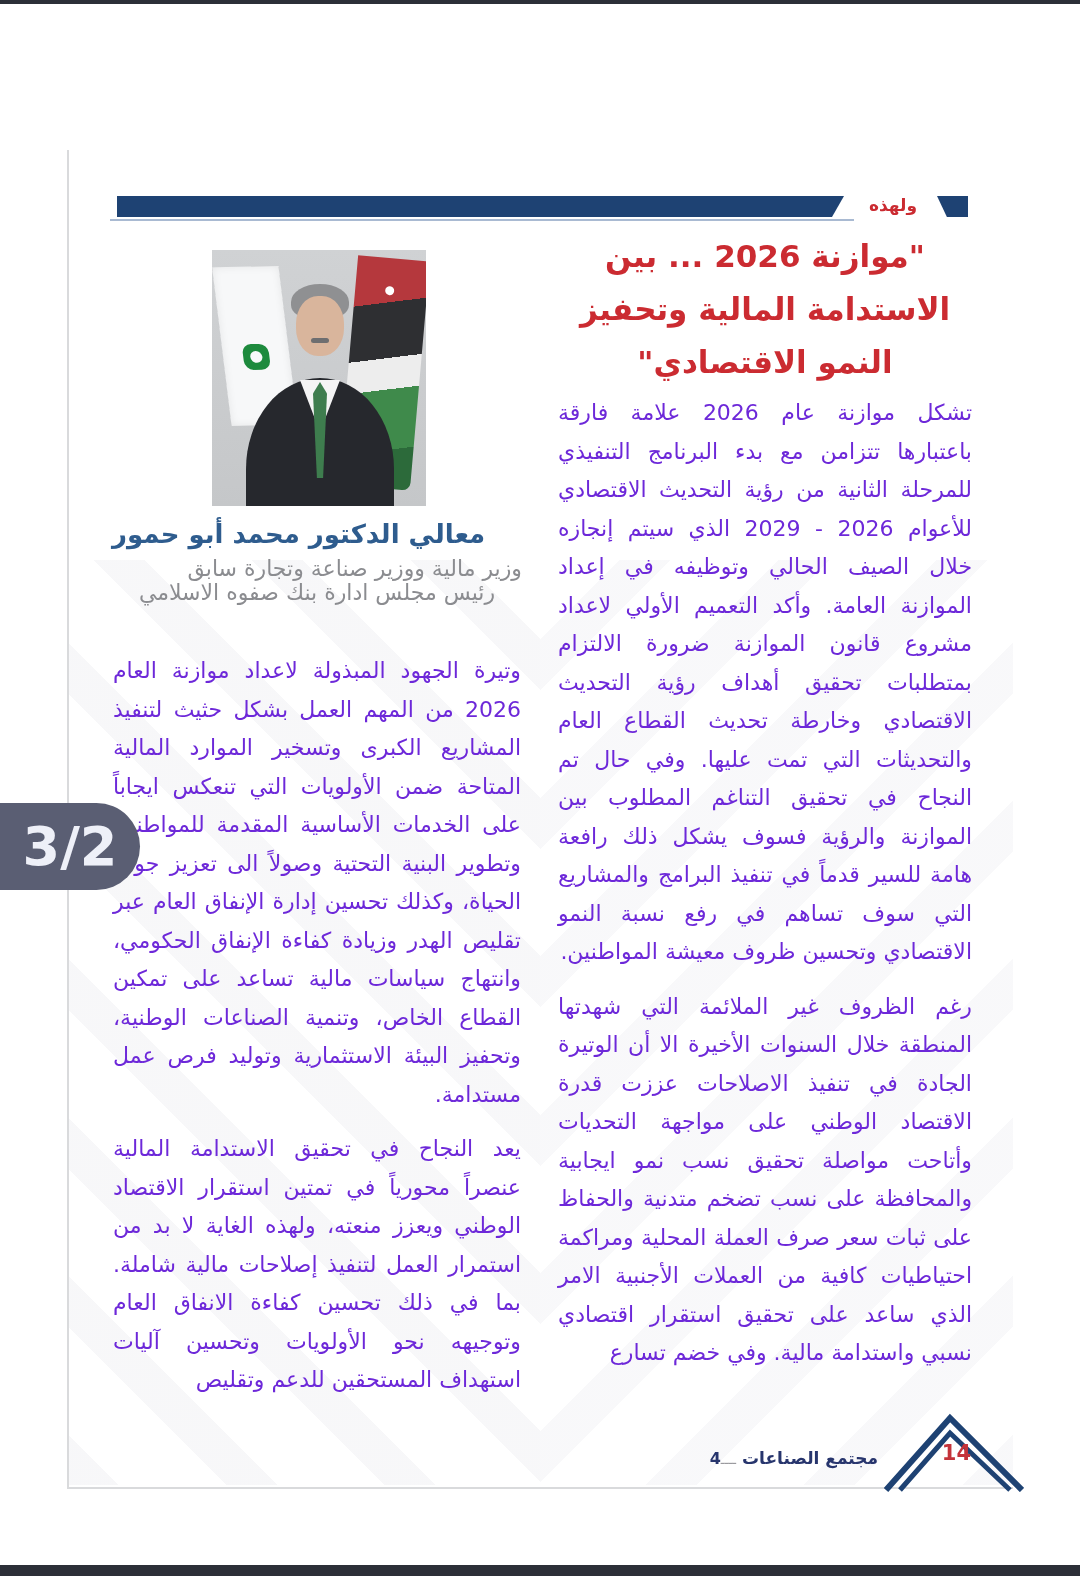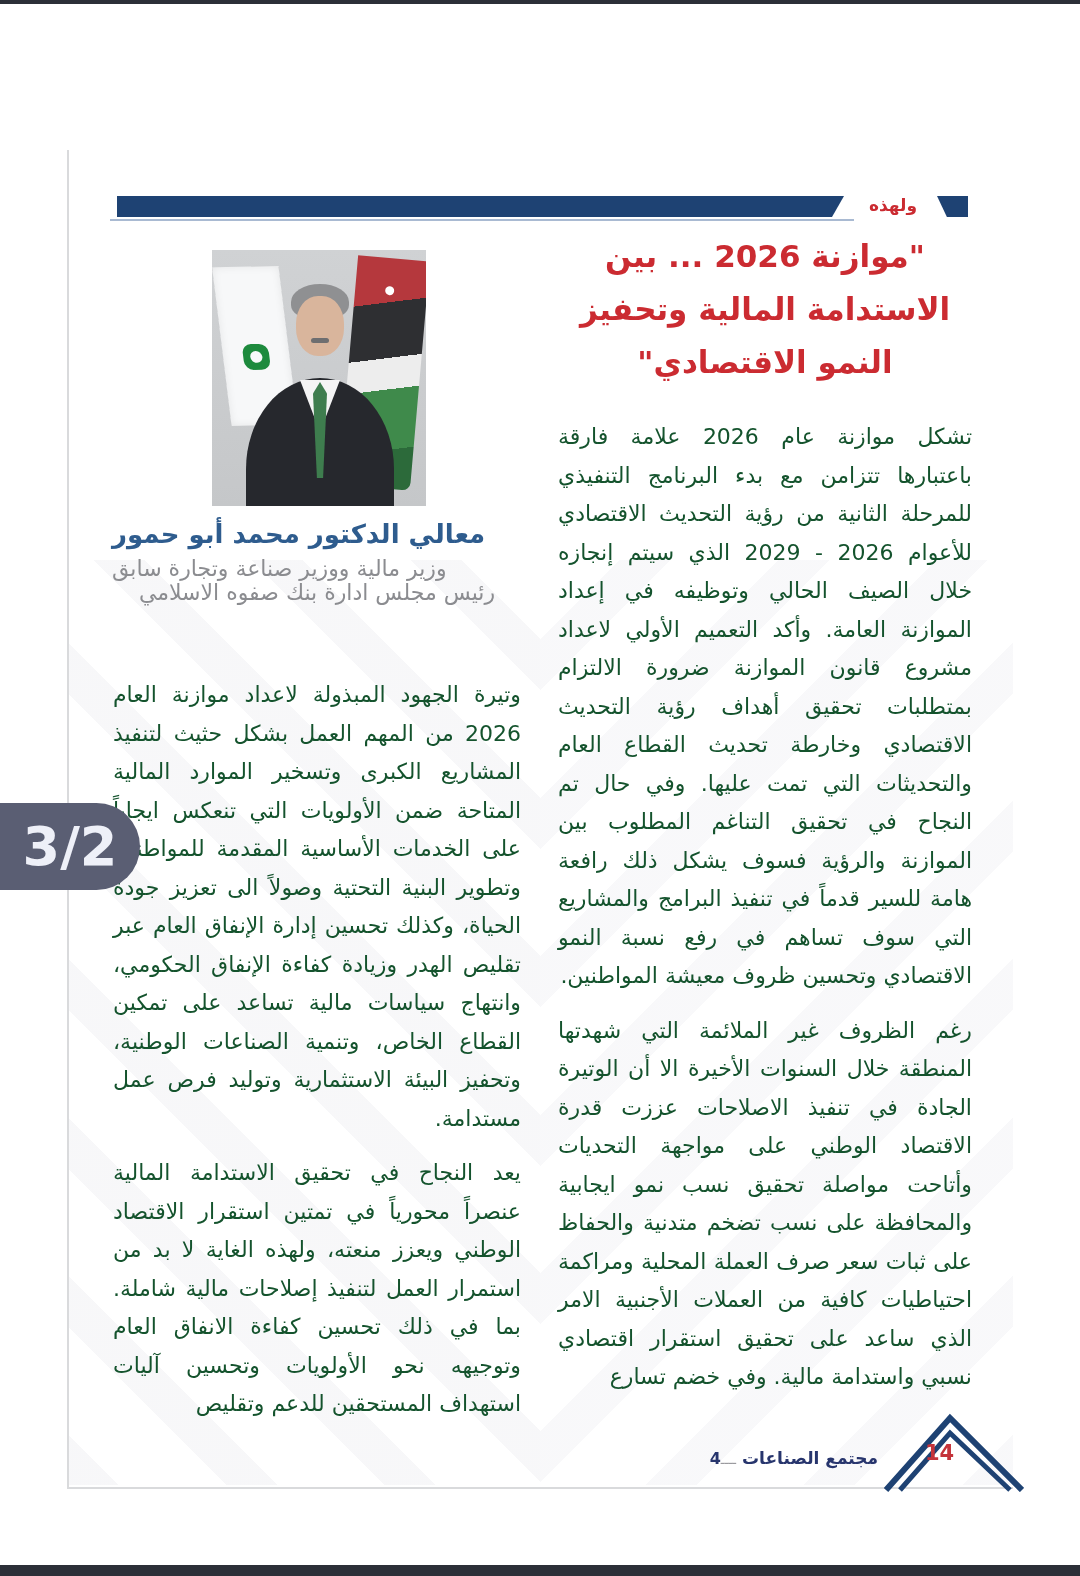--- a/index.html
+++ b/index.html
@@ -50,39 +50,39 @@
   .mustache{position:absolute;left:99px;top:88px;width:18px;height:5px;background:#6e6e70;border-radius:3px;}
   .suit{position:absolute;left:34px;top:128px;width:148px;height:128px;background:#26282d;
     border-radius:52% 52% 0 0 / 74% 74% 0 0;}
   .shirt{position:absolute;left:88px;top:130px;width:40px;height:52px;background:#f4f4f4;
     clip-path:polygon(0 0,100% 0,50% 100%);}
   .tie{position:absolute;left:101px;top:132px;width:14px;height:96px;background:#3e7d4e;
     clip-path:polygon(50% 0,100% 12%,72% 100%,28% 100%,0 12%);}
   
   .cap-name{position:absolute;left:112px;top:512px;width:410px;text-align:left;
     color:#2e5c8e;font-weight:bold;font-size:26px;margin-top:7px;}
-  .cap-role1{position:absolute;left:112px;top:556px;width:410px;text-align:left;color:#8b8c90;font-size:22px;}
+  .cap-role1{position:absolute;left:112px;top:556px;width:410px;text-align:right;color:#8b8c90;font-size:22px;}
   .cap-role2{position:absolute;left:112px;top:580px;width:410px;text-align:center;color:#8b8c90;font-size:22px;}
   
-  .col{position:absolute;color:#14532d;font-size:22px;line-height:38.5px;
-    text-align:justify;text-justify:inter-word;margin-top:24px;}
+  .col{position:absolute;color:#6d28d9;font-size:22px;line-height:38.5px;
+    text-align:justify;text-justify:inter-word;}
   .col p{margin:0 0 16px 0;}
   .col-left{left:113px;top:652px;width:408px;}
   .col-right{left:558px;top:394px;width:414px;}
   
   .tab{position:absolute;left:0;top:803px;width:140px;height:87px;background:#5a5e73;
     border-radius:0 44px 44px 0;color:#eef0f8;font-size:54px;font-weight:600;
     display:flex;align-items:center;justify-content:center;direction:ltr;z-index:5;}
   
   .foot-logo{position:absolute;left:756px;top:1448px;width:122px;text-align:left;white-space:nowrap;
     color:#27356d;font-weight:bold;font-size:17px;direction:rtl;}
   .foot-logo .swoosh{color:#9a9a9e;font-size:13px;font-weight:normal;text-align:center;}
   .foot-logo .issue{color:#27356d;font-size:16px;}
   .foot-chevron{position:absolute;left:884px;top:1412px;width:140px;height:80px;}
-  .foot-page{position:absolute;left:925px;top:1441px;width:46px;text-align:left;
+  .foot-page{position:absolute;left:925px;top:1441px;width:46px;text-align:right;
     color:#c4333a;font-weight:bold;font-size:21px;direction:ltr;}
 </style>
 </head>
 <body>
 
 <div class="shot">
 
   <div class="edge-top"></div>
 
   <div class="wm wm-left"></div>

